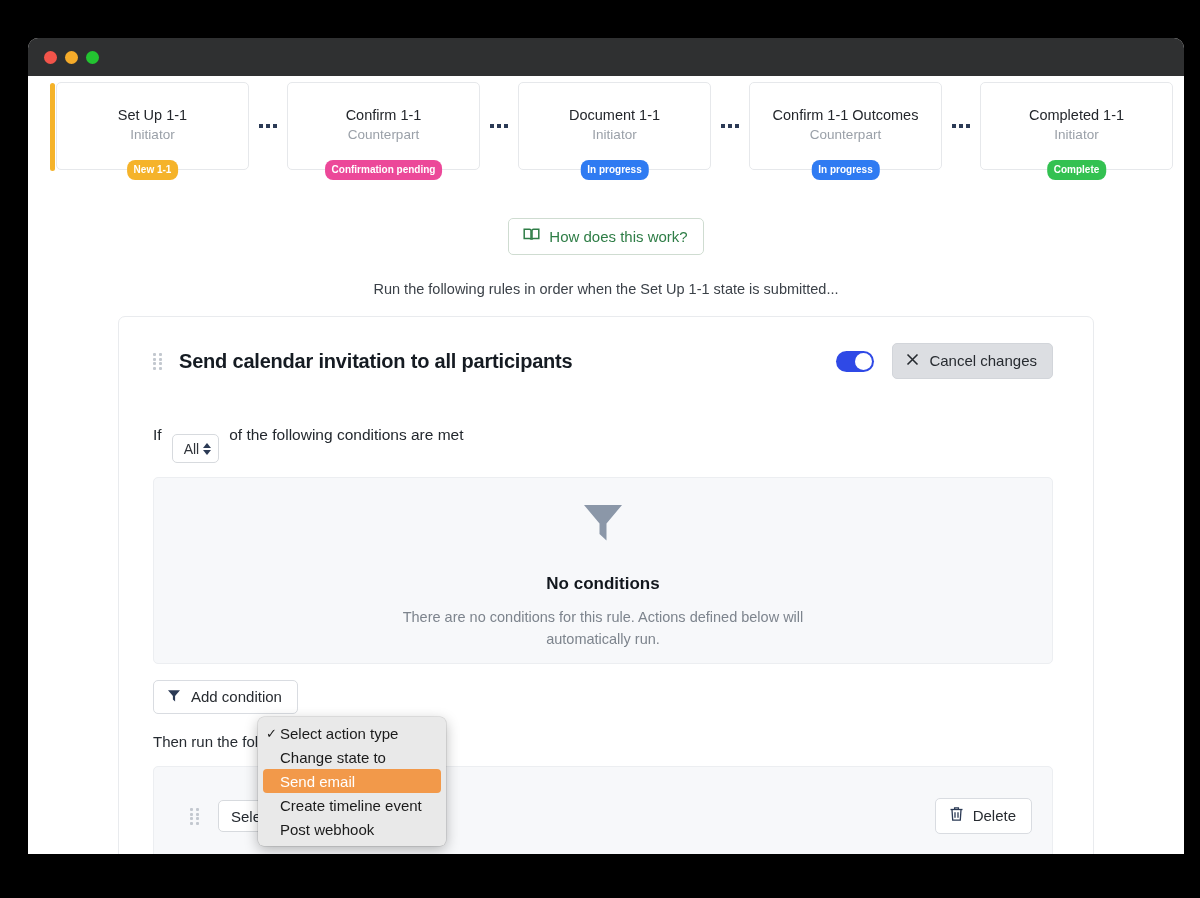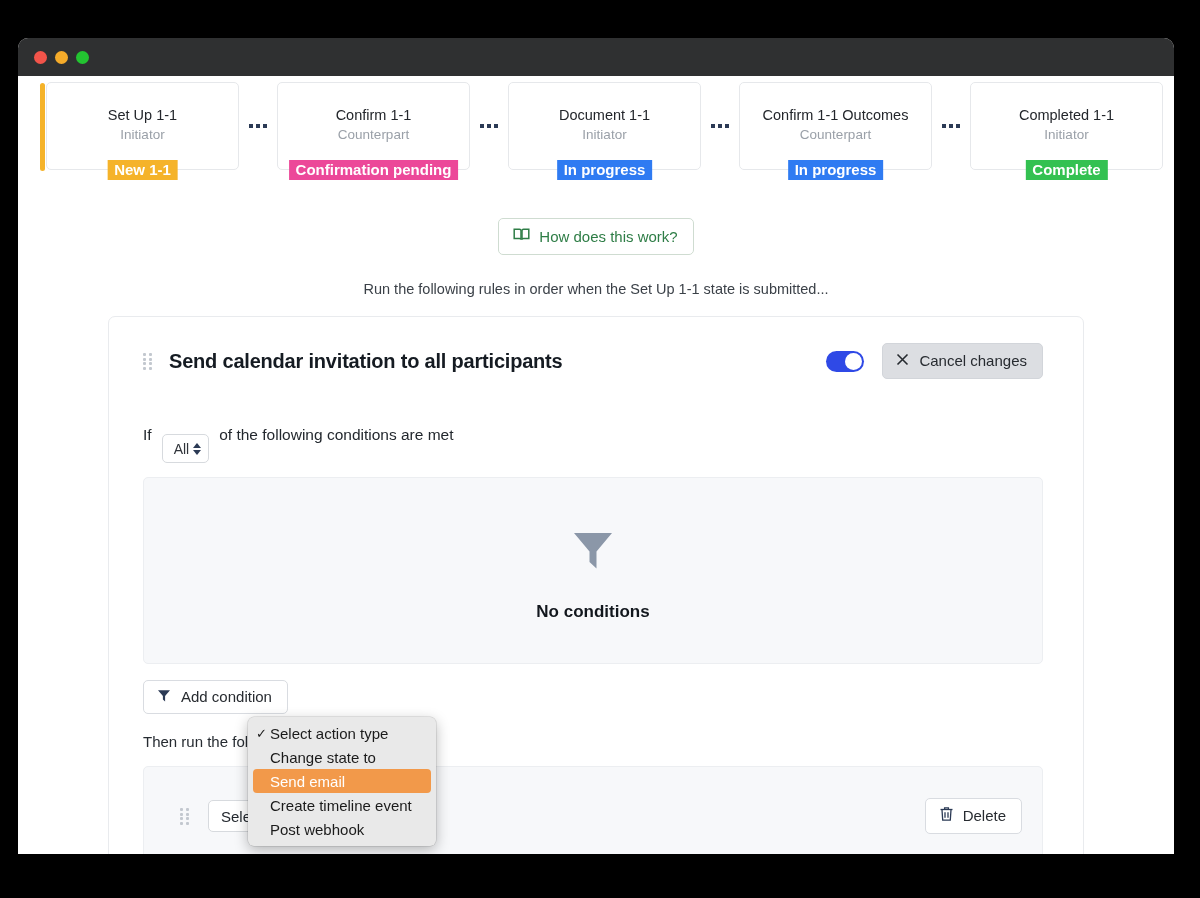--- a/index.html
+++ b/index.html
@@ -6,21 +6,21 @@
   html, body {
     width: 1200px; height: 898px;
     background: #000000;
     font-family: "Liberation Sans", sans-serif;
     overflow: hidden;
   }
 
   
   .window {
     position: absolute;
-    left: 18px; top: 38px;
+    left: 28px; top: 38px;
     width: 1156px; height: 816px;
     border-radius: 10px 10px 0 0;
     overflow: hidden;
     background: #ffffff;
   }
   .titlebar {
     height: 38px;
     background: #2f3031;
     display: flex; align-items: center;
     padding-left: 16px;
@@ -78,24 +78,24 @@
     color: #9aa0a8;
     line-height: 18px;
     margin-top: 2px;
     white-space: nowrap;
   }
   .state-badge {
     position: absolute;
     bottom: -11px;
     left: 50%;
     transform: translateX(-50%);
-    font-size: 15px;
+    font-size: 10px;
     font-weight: bold;
     color: #fff;
-    border-radius: 0;
+    border-radius: 8px;
     padding: 2px 7px 3px 7px;
     white-space: nowrap;
     line-height: 15px;
   }
   .sep {
     display: flex;
     align-items: center;
     justify-content: center;
     width: 38px;
     height: 88px;
@@ -445,20 +445,21 @@
         <span>of the following conditions are met</span>
       </div>
 
       <div class="empty-box">
         <span>
           <svg width="58" height="58" viewBox="0 0 58 58" fill="#8b97a8">
             <path d="M10 13h38l-15.5 18.5v17L25.5 42V31.5z"></path>
           </svg>
         </span>
         <div class="empty-title">No conditions</div>
+        <div class="empty-desc">There are no conditions for this rule. Actions defined below will automatically run.</div>
       </div>
 
       <div class="add-cond-row">
         <span class="add-cond-btn">
           <span>
             <svg width="14" height="14" viewBox="0 0 14 14" fill="#2b3a55">
               <path d="M1 2.2h12l-4.9 5.9v5.4L5.9 11.6V8.1z"></path>
             </svg>
           </span>
           <span>Add condition</span>

